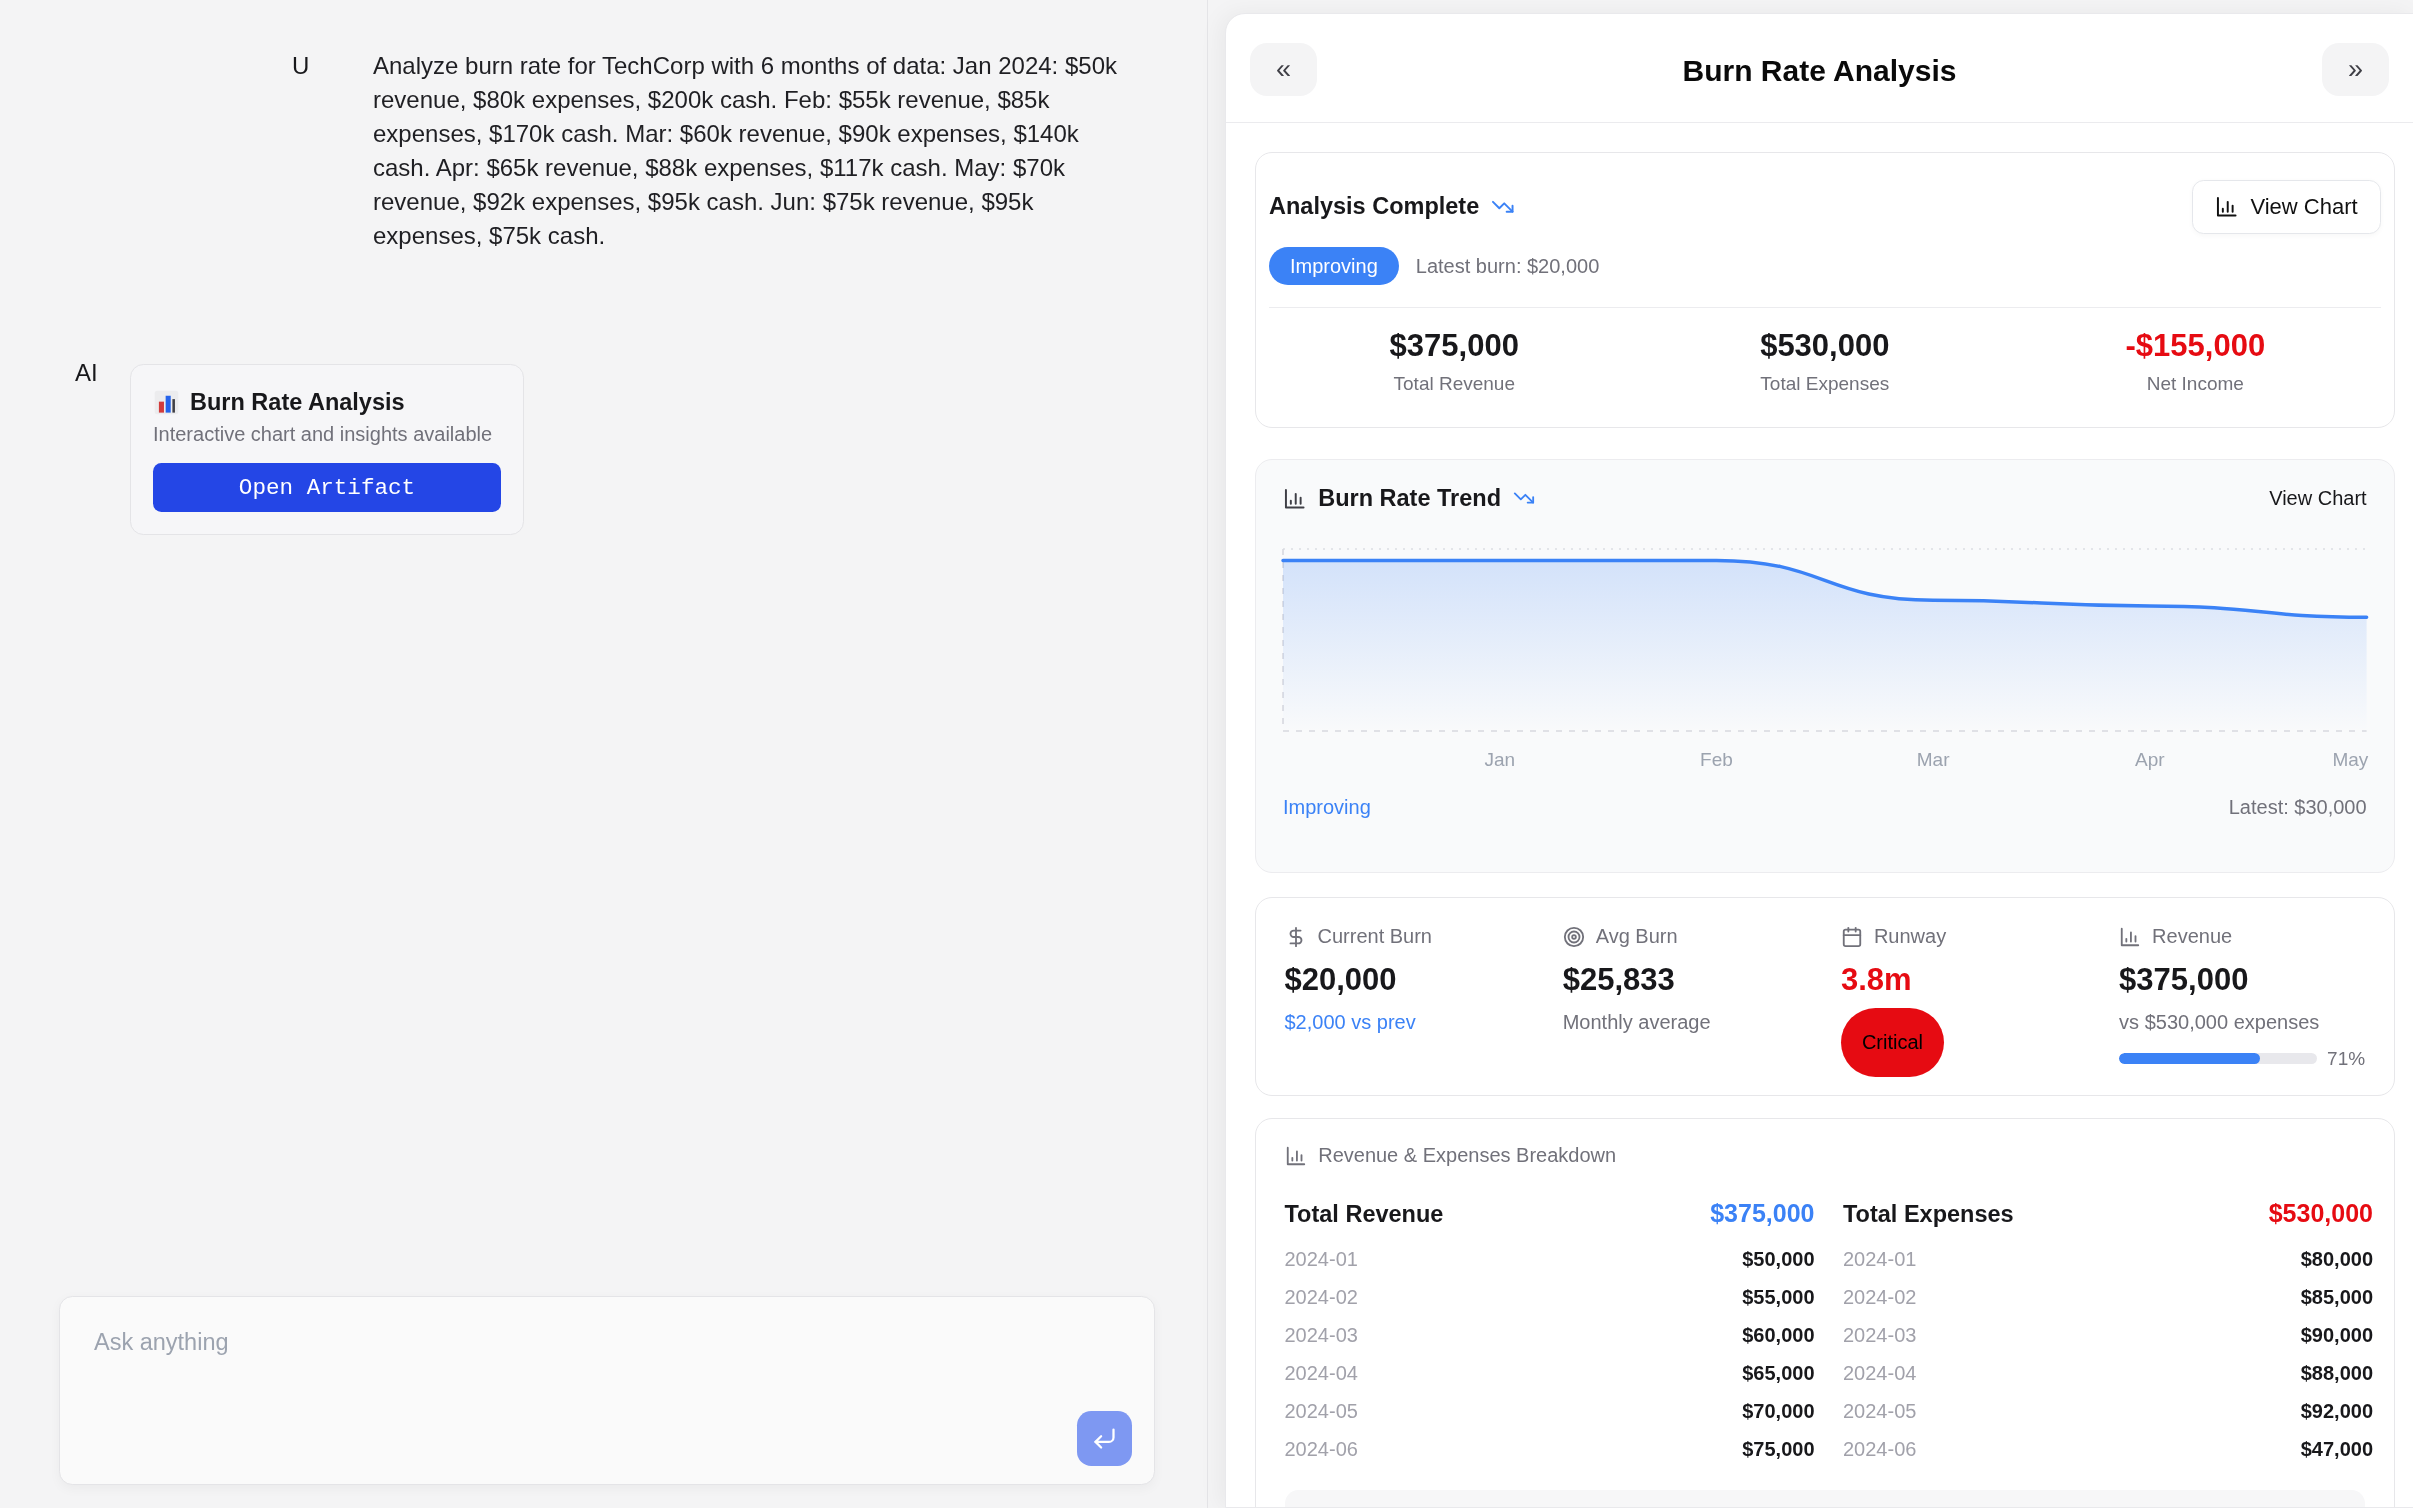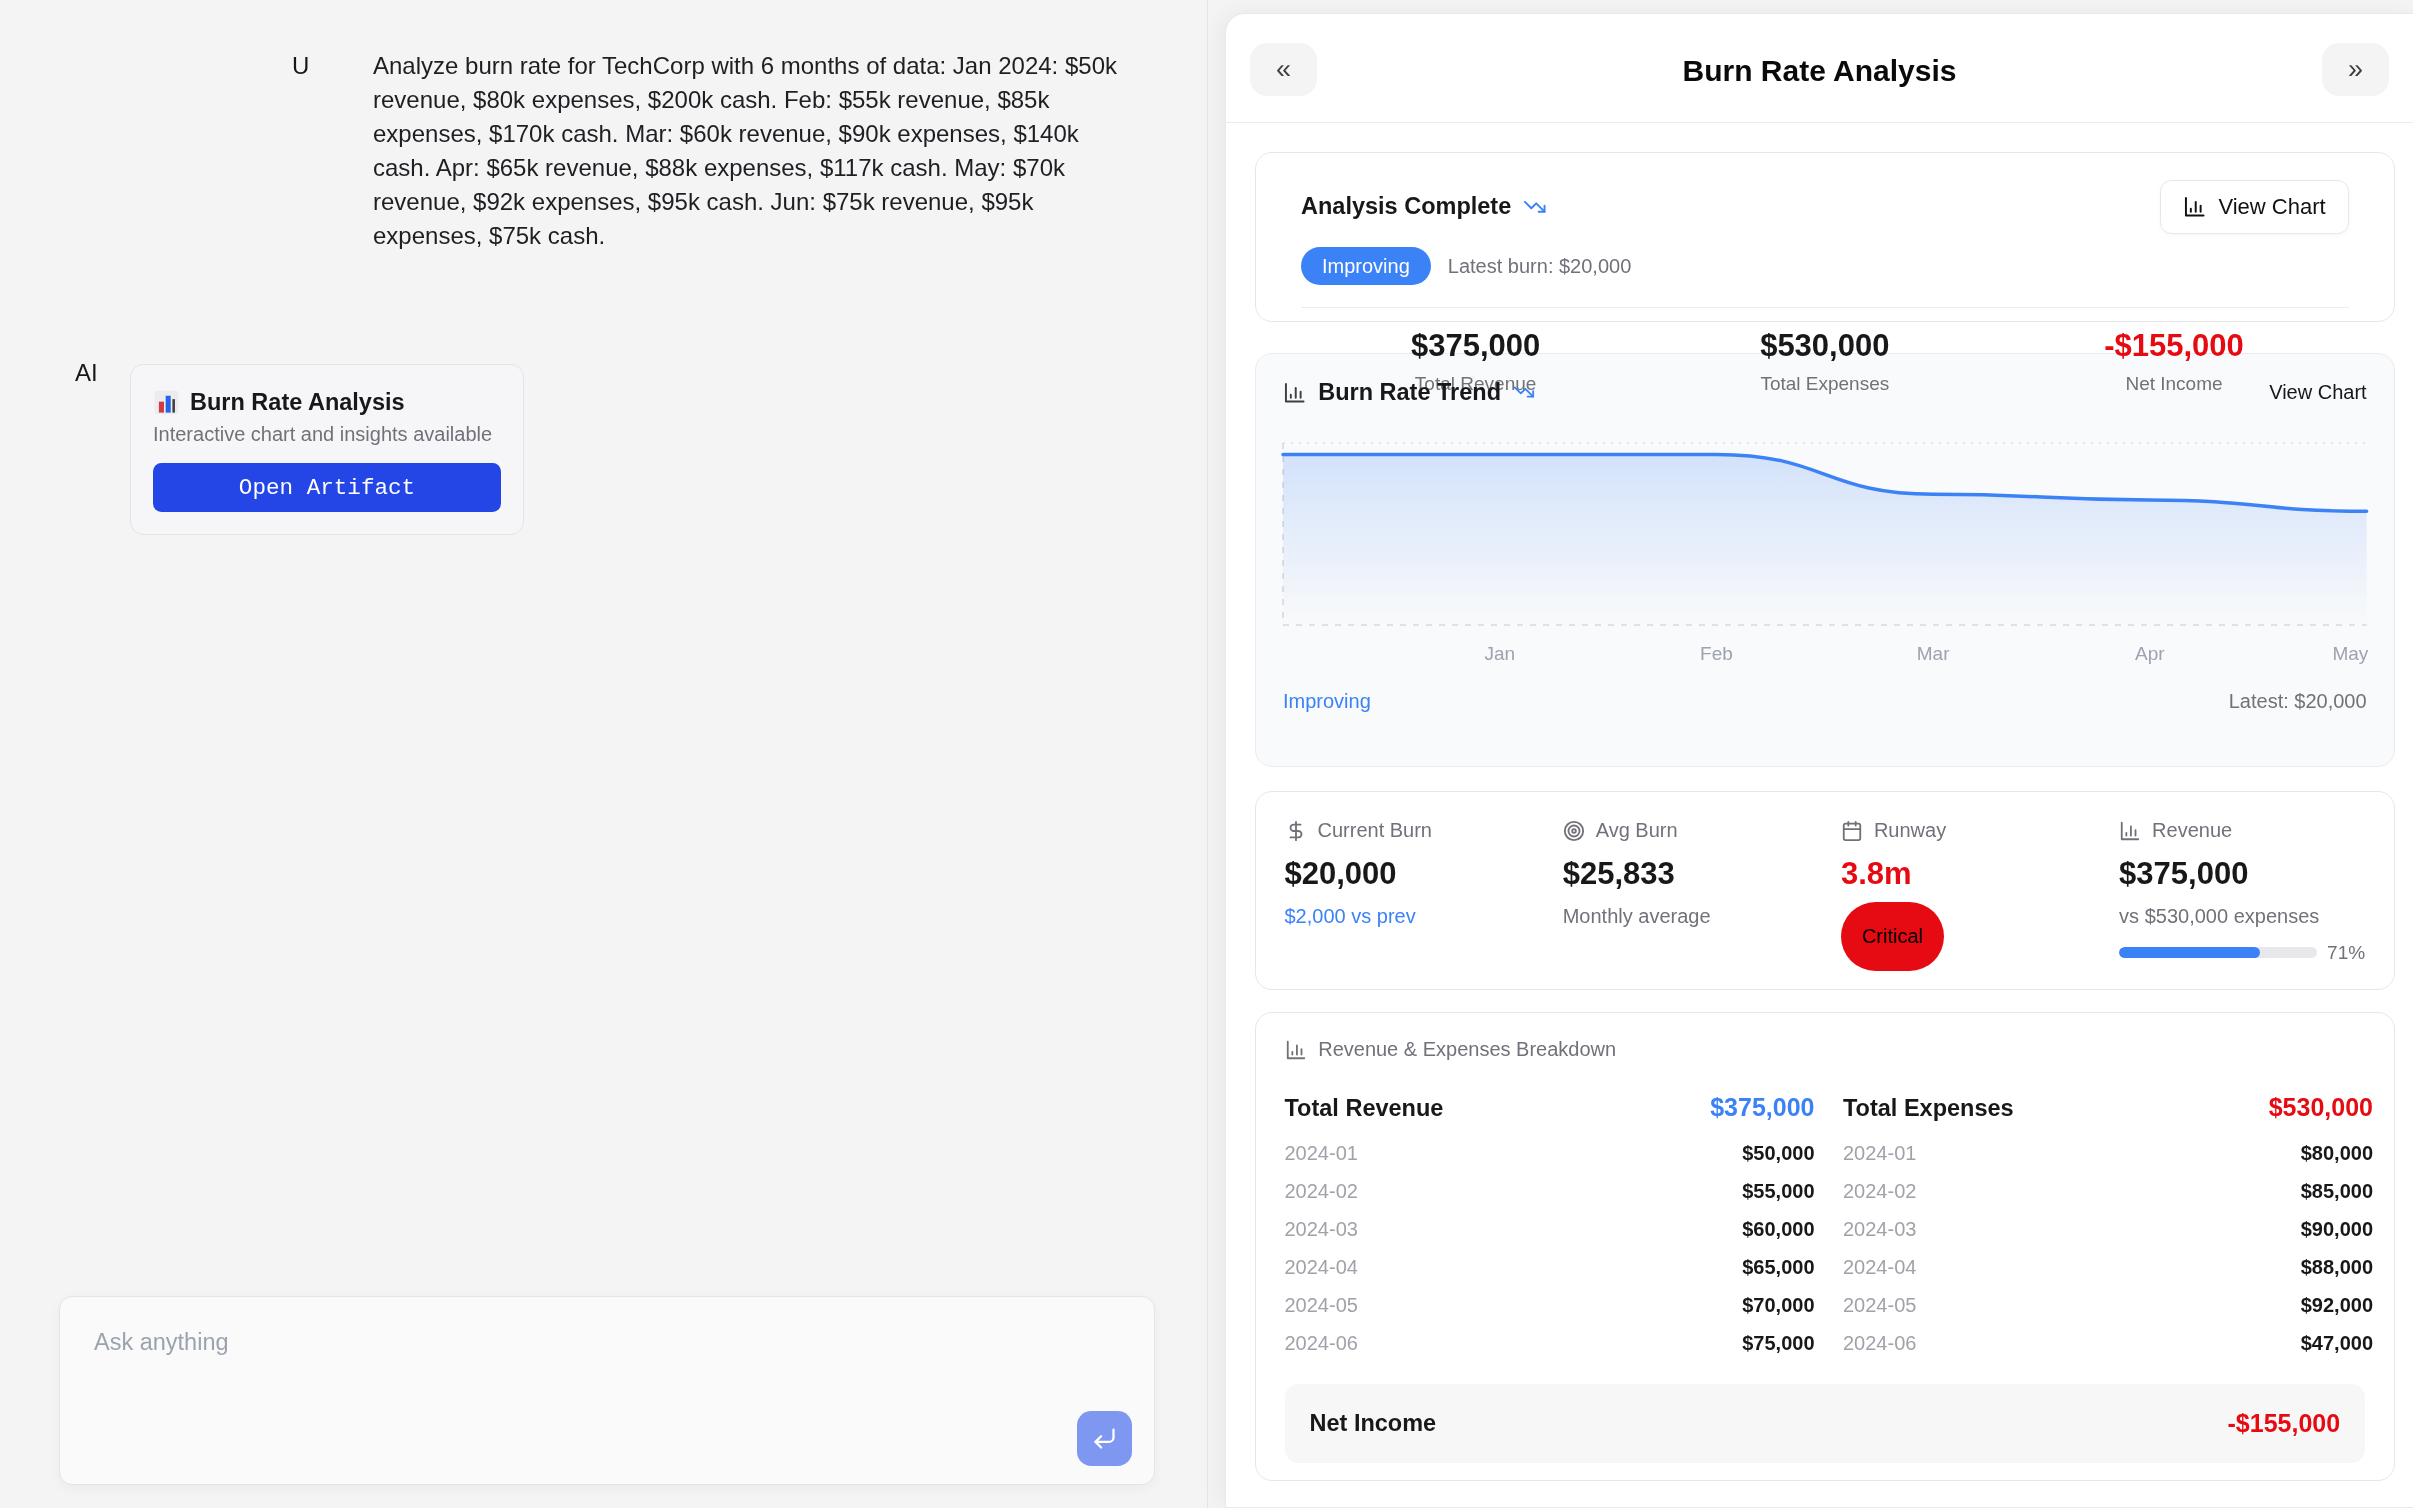--- a/index.html
+++ b/index.html
@@ -41,21 +41,21 @@
   .panel-title { position:absolute; left:0; right:0; top:40px; text-align:center;
                  font-size:30px; font-weight:700; color:#0a0a0a; }
   .nav-btn { position:absolute; top:28.5px; width:67px; height:53px; border:none; border-radius:17px;
              background:#f4f4f5; font-size:27px; color:#3f3f46; cursor:pointer; font-family:inherit; }
   .nav-btn.left { left:24px; } .nav-btn.right { right:24px; }
 
   .panel-content { padding:28.5px 18.4px 0 29px; }
   .card { border:0.8px solid #e7e7ea; border-radius:17px; background:#fff; }
 
   
-  .summary-card { height:170px; padding:27px 45px; }
+  .summary-card { height:276px; padding:27px 13px; }
   .row-between { display:flex; align-items:center; justify-content:space-between; }
   .title-wrap { display:flex; align-items:center; gap:11.7px; }
   .card-title { font-size:23.5px; font-weight:700; }
   .icon-blue { color:#3b82f6; }
   .icon-dark { color:#3f3f46; }
   .view-chart-btn { display:flex; align-items:center; gap:11.7px; height:54px; padding:0 22px;
                     background:#fff; border:0.8px solid #e5e7eb; border-radius:11.7px;
                     font-size:22px; font-weight:500; font-family:inherit; color:#111; cursor:pointer;
                     box-shadow:0 1.7px 5px rgba(0,0,0,0.03); }
   .badge-row { display:flex; align-items:center; gap:17px; margin-top:13.4px; }
@@ -245,21 +245,21 @@
         <div class="x-labels" id="trend-xlabels">
             <span style="left: 20%;">Jan</span>
             <span style="left: 40%;">Feb</span>
             <span style="left: 60%;">Mar</span>
             <span style="left: 80%;">Apr</span>
             <span style="left: 98.5%;">May</span>
           </div>
 
         <div class="trend-footer">
           <span class="link-blue">Improving</span>
-          <span class="muted">Latest: $20,000</span>
+          <span class="muted">Latest: $30,000</span>
         </div>
       </div>
 
       <div class="card metrics-card">
         <div class="metric">
           <div class="m-head">
             <span>
               <svg class="ic" width="22" height="22" viewBox="0 0 24 24" fill="none" stroke="#71717a" stroke-width="2" stroke-linecap="round" stroke-linejoin="round">
                 <line x1="12" y1="2" x2="12" y2="22"></line>
                   <path d="M17 5H9.5a3.5 3.5 0 0 0 0 7h5a3.5 3.5 0 0 1 0 7H6"></path>

